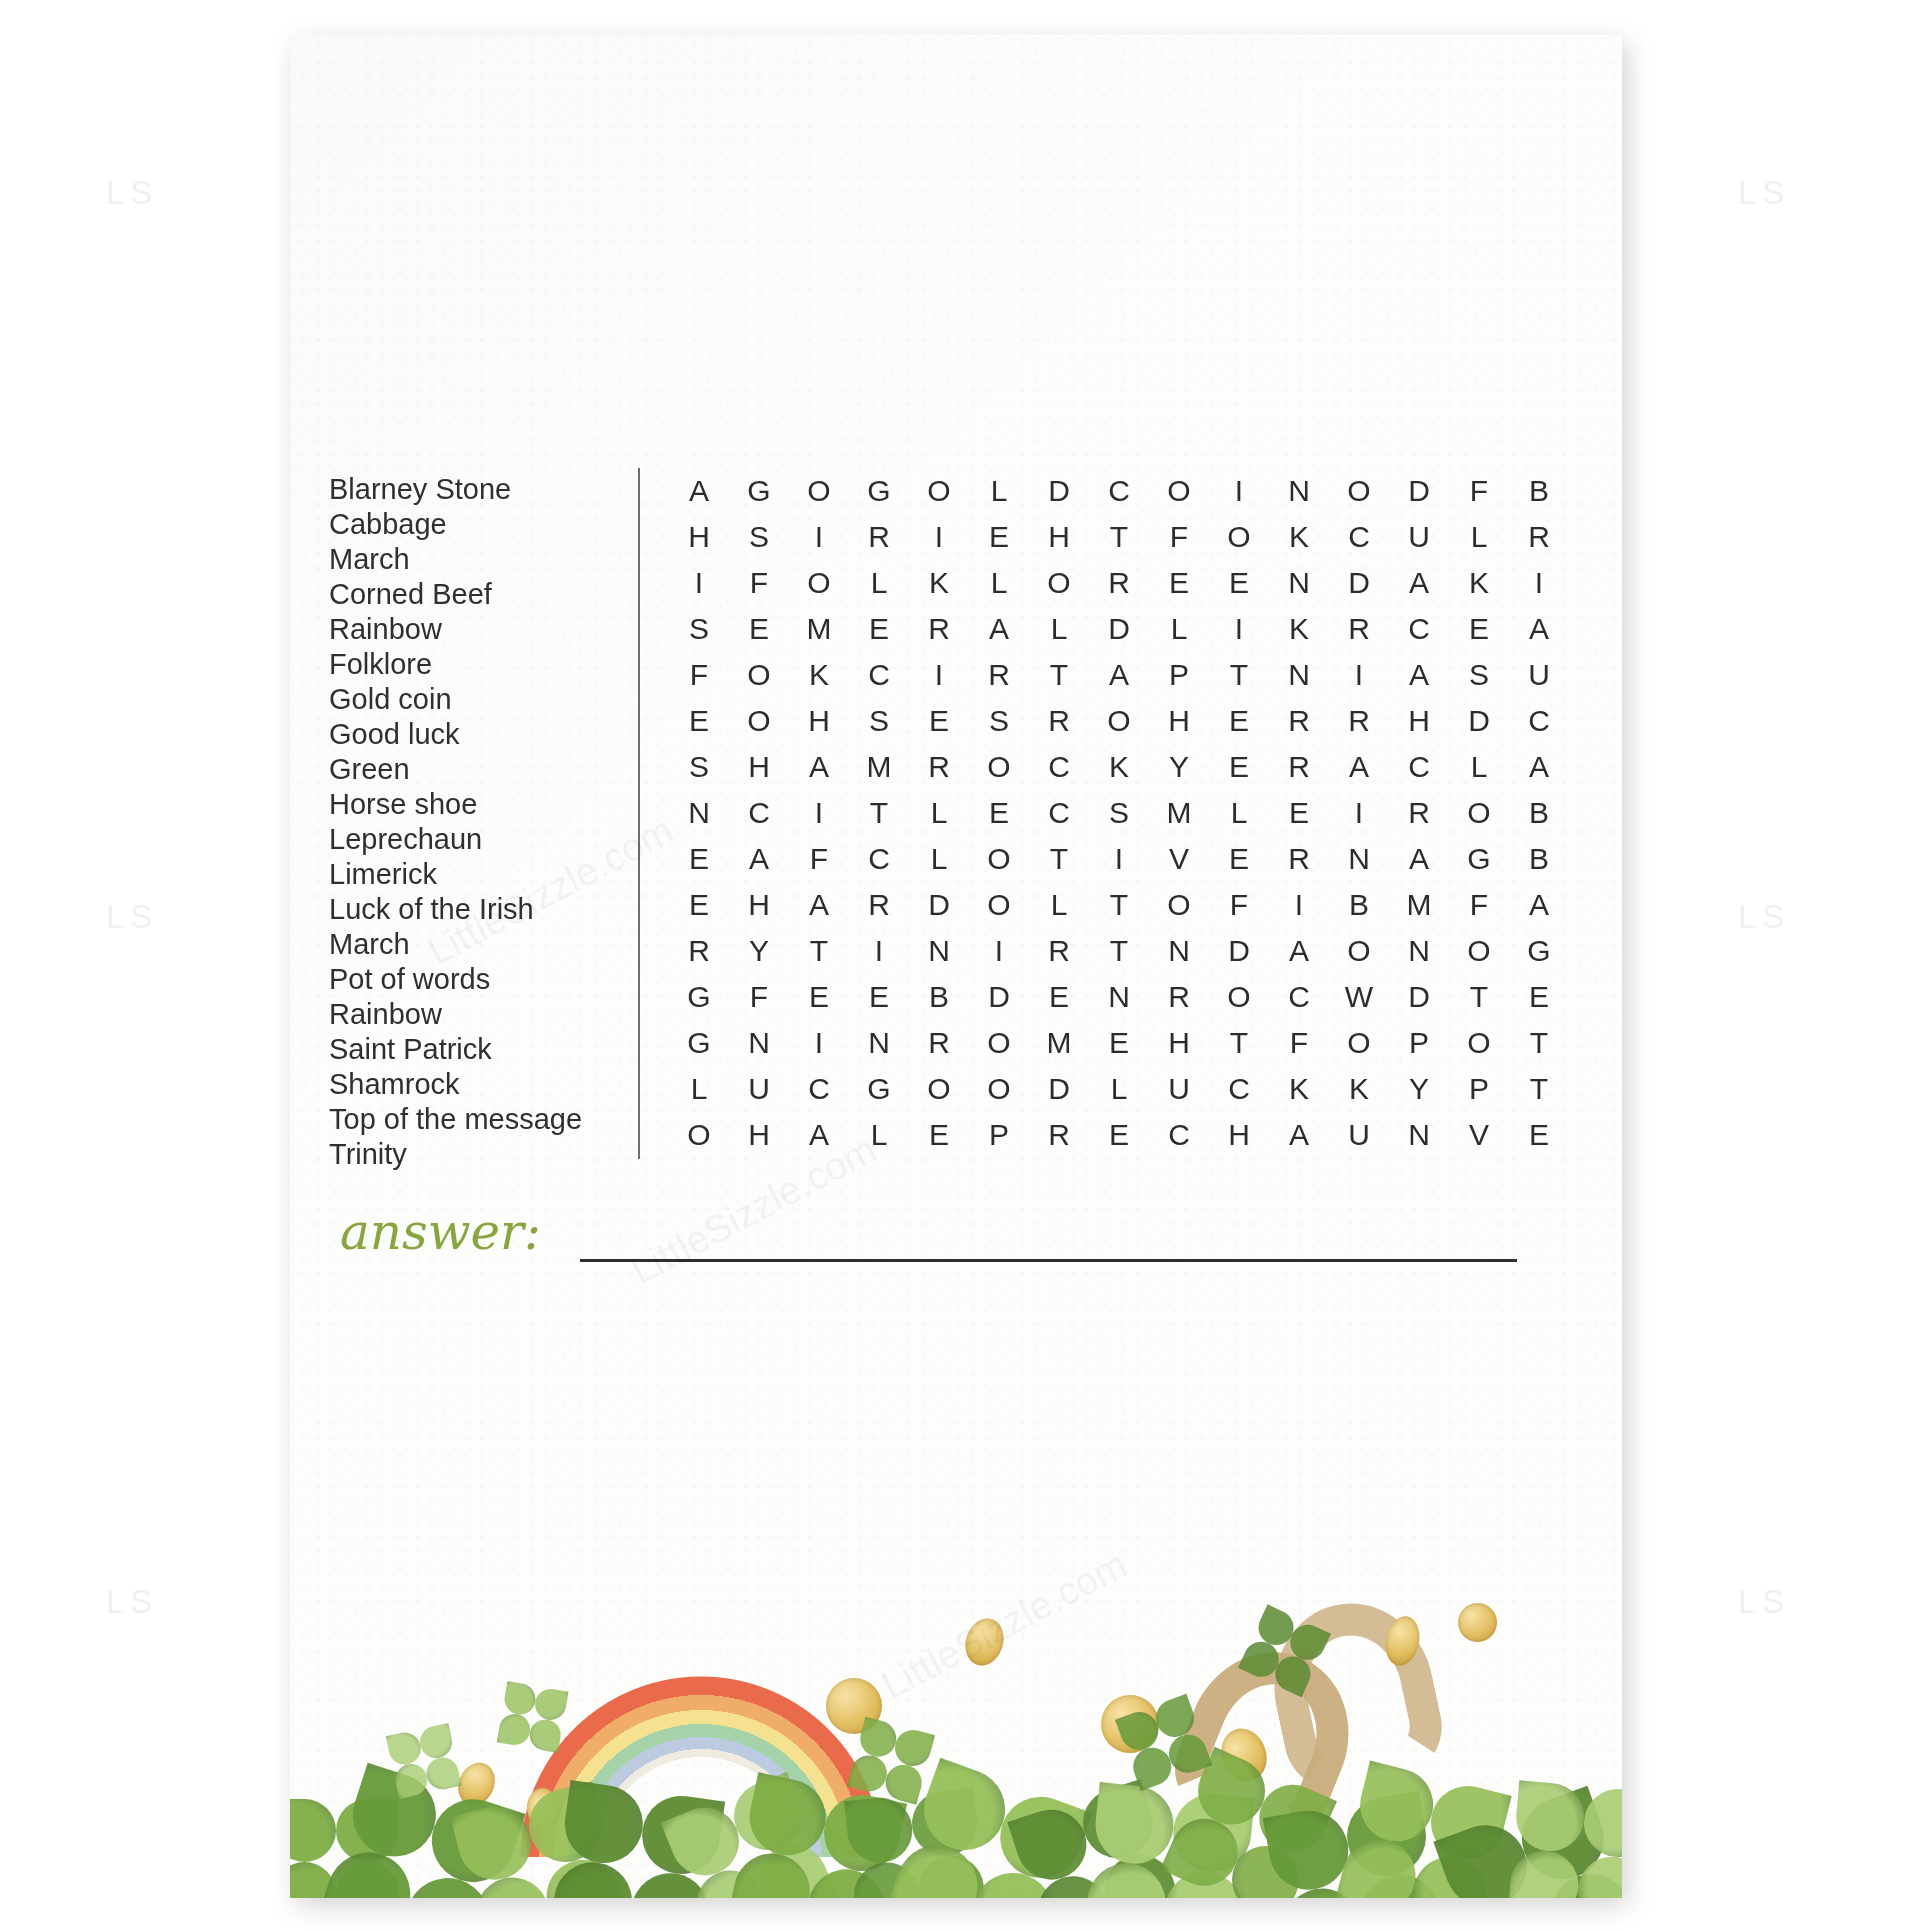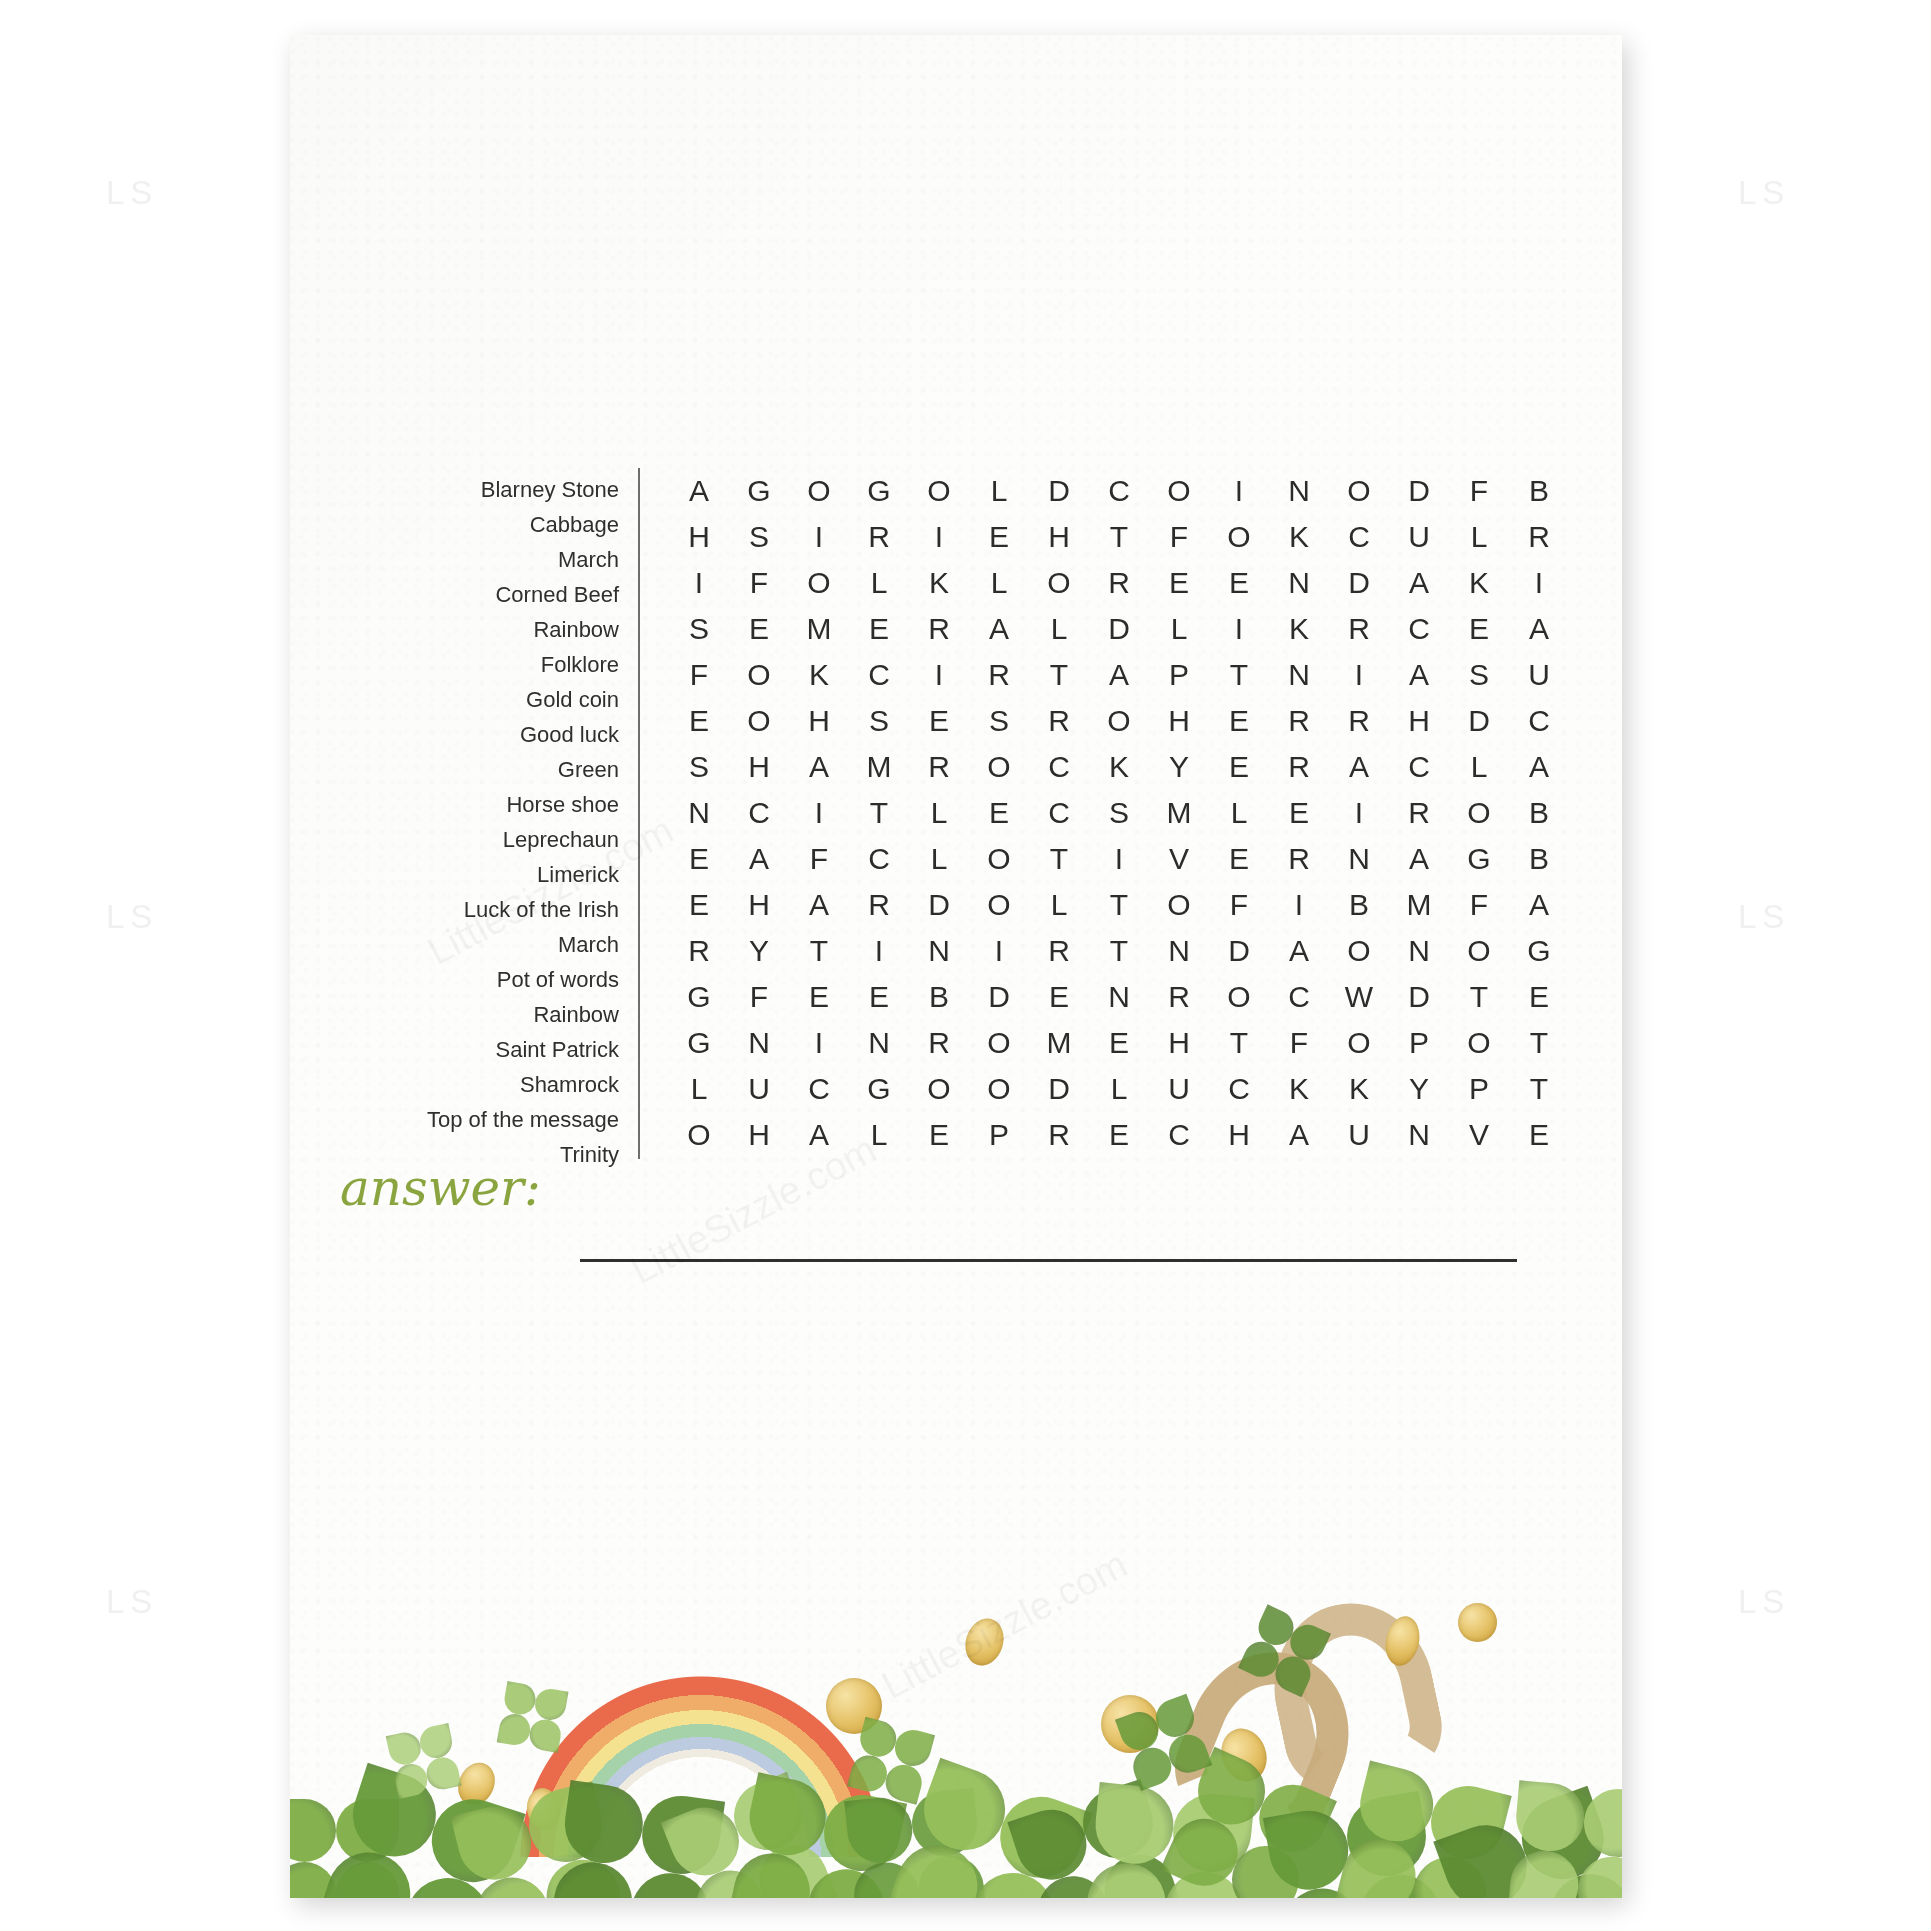--- a/index.html
+++ b/index.html
@@ -101,23 +101,22 @@
     left: 39px;
     width: 1255px;
     height: 705px;
   }
 
   #word-list {
     position: absolute;
     left: 0;
     top: 3.9px;
     width: 290px;
-    text-align: right;
     font-family: "Liberation Sans", sans-serif;
-    font-size: 22px;
+    font-size: 29px;
     color: #2f2f2f;
     line-height: 35px;
   }
   #word-list div { white-space: nowrap; }
 
   #divider {
     position: absolute;
     left: 309px;
     top: 0px;
     width: 1.9px;
@@ -137,21 +136,21 @@
     color: #2c2c2c;
   }
   #grid span {
     display: flex;
     align-items: center;
     justify-content: center;
   }
 
   .answer-script {
     position: absolute;
-    top: 1124px;
+    top: 1168px;
     left: 50px;
     font-family: "DejaVu Serif", serif;
     font-style: italic;
     font-size: 50px;
     color: #8aa53f;
   }
   .answer-line {
     position: absolute;
     top: 1224px;
     left: 290px;

